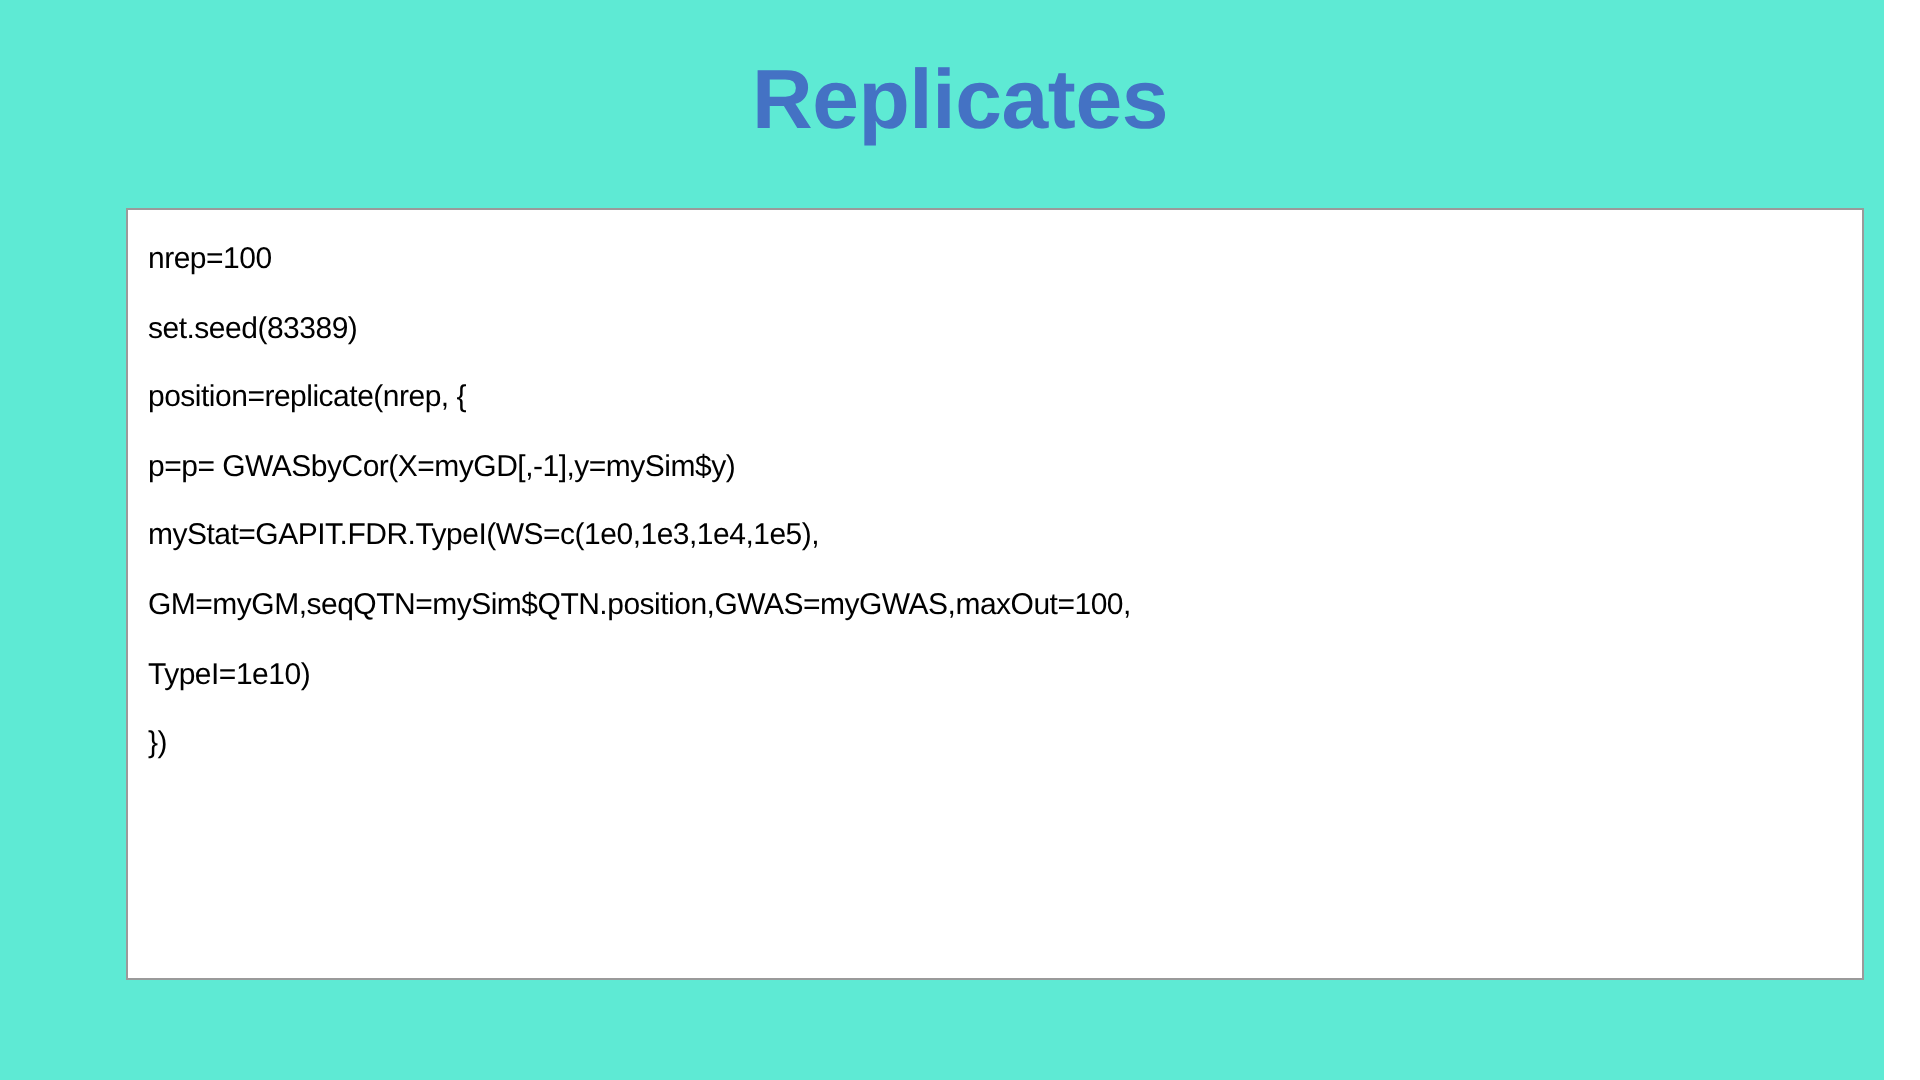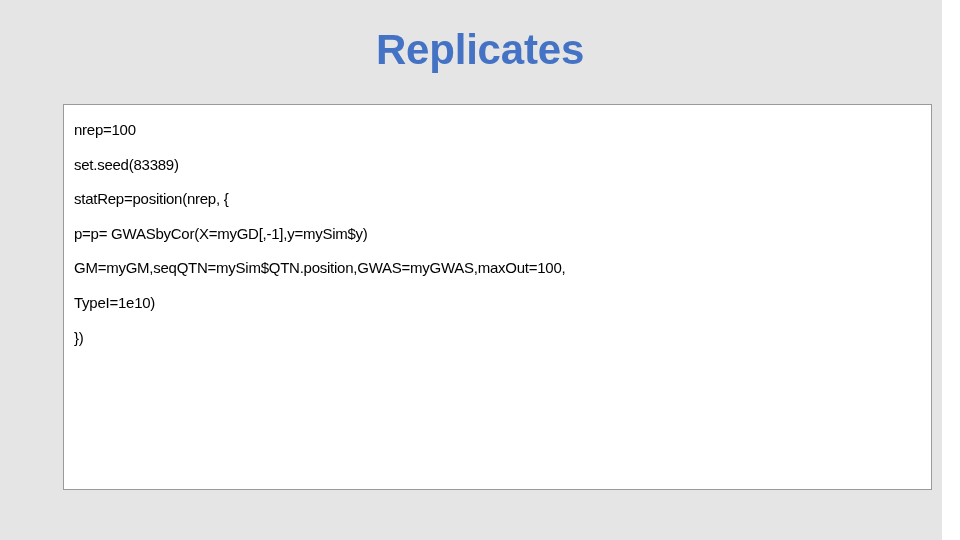--- a/index.html
+++ b/index.html
@@ -13,21 +13,21 @@
     height: 540px;
     overflow: hidden;
     font-family: "Liberation Sans", sans-serif;
     -webkit-font-smoothing: antialiased;
   }
 
   .slide {
     position: relative;
     width: 942px;
     height: 540px;
-    background: #e5e5e5;
+    background: #5eead4;
     box-sizing: border-box;
   }
 
   
   .slide-title {
     position: absolute;
     left: 0;
     top: 28px;
     width: 960px;
     text-align: center;
@@ -66,20 +66,21 @@
 </head>
 <body>
 
 <div class="slide">
 
   <div class="slide-title">Replicates</div>
 
   <div class="code-box">
     <div class="code-line">nrep=100</div>
     <div class="code-line">set.seed(83389)</div>
-    <div class="code-line">statRep=position(nrep, {</div>
+    <div class="code-line">position=replicate(nrep, {</div>
     <div class="code-line">p=p= GWASbyCor(X=myGD[,-1],y=mySim$y)</div>
+    <div class="code-line">myStat=GAPIT.FDR.TypeI(WS=c(1e0,1e3,1e4,1e5),</div>
     <div class="code-line">GM=myGM,seqQTN=mySim$QTN.position,GWAS=myGWAS,maxOut=100,</div>
     <div class="code-line">TypeI=1e10)</div>
     <div class="code-line">})</div>
   </div>
 
 </div>
 
 </body></html>

